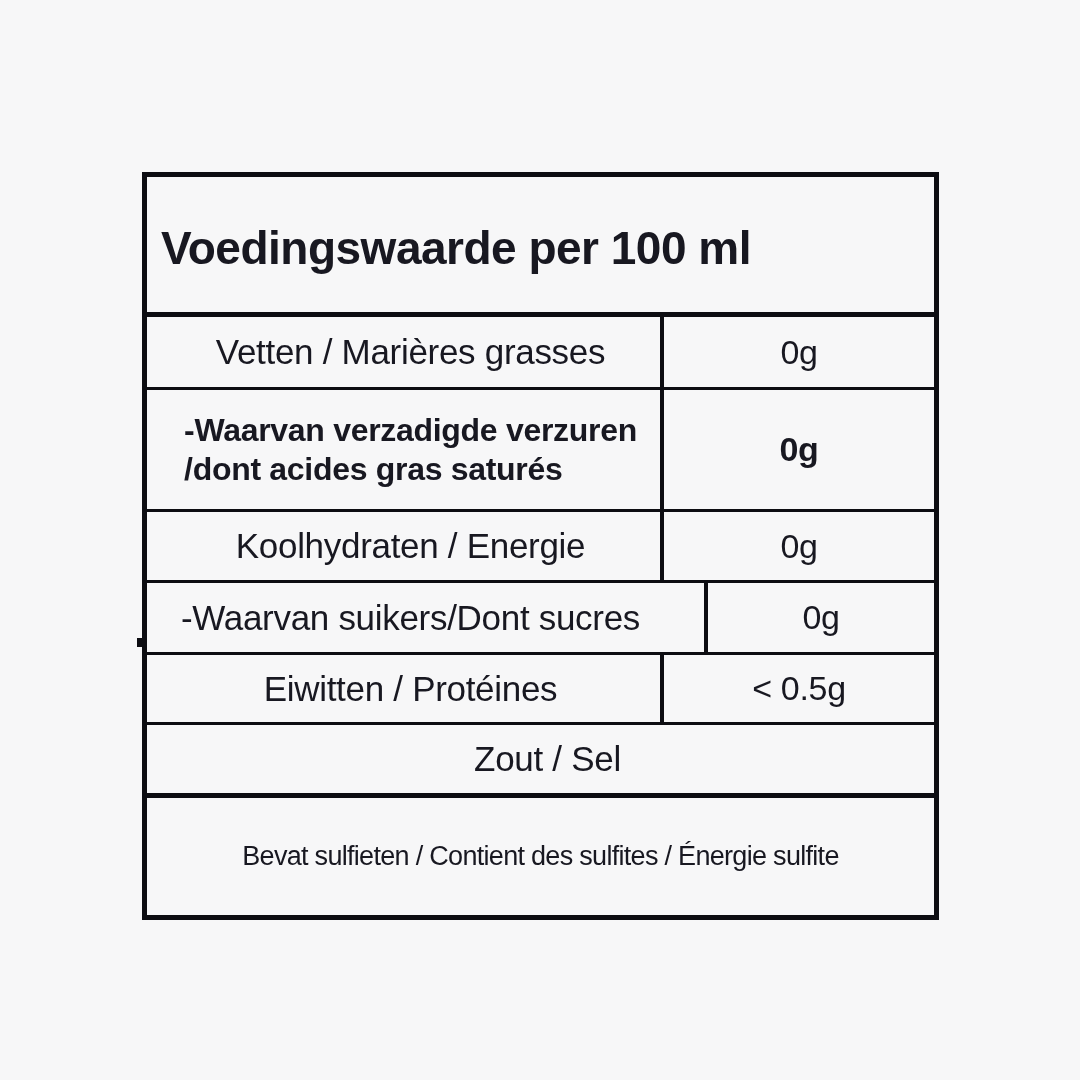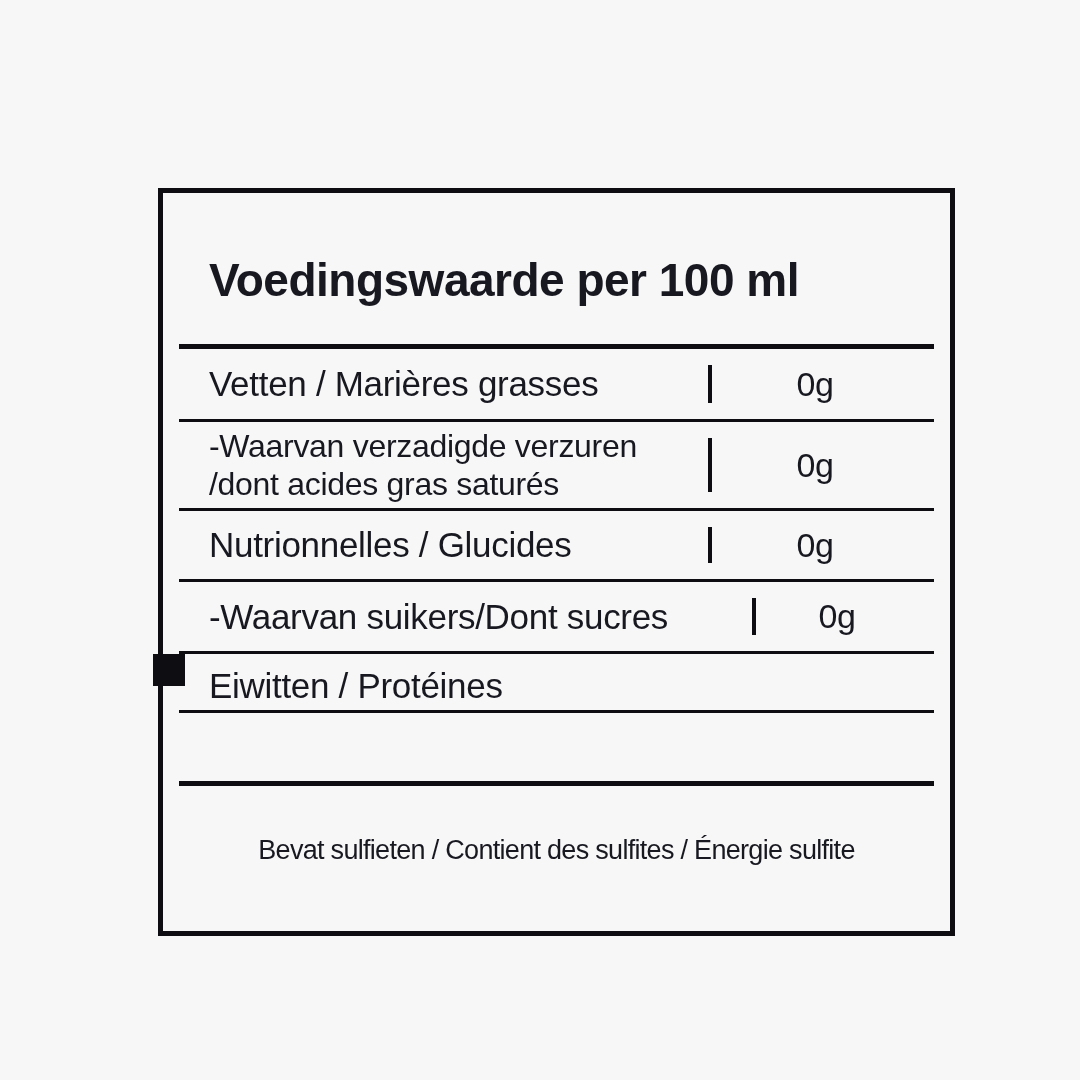--- a/index.html
+++ b/index.html
@@ -1,20 +1,20 @@
 <!DOCTYPE html>
 <html style="--bg: #f7f7f8; --border: #0d0d12; --text: #181821;"><head>
 <meta charset="utf-8">
 <style>
   :root{
     --bg:#f7f7f8;
     --border:#0d0d12;
     --text:#181821;
   }
-  *{margin:0;padding:16px;box-sizing:border-box;}
+  *{margin:0;padding:0;box-sizing:border-box;justify-content:center;}
   html,body{width:1080px;height:1080px;}
   body{
     background:var(--bg);
     font-family:"Liberation Sans", sans-serif;
     color:var(--text);
     position:relative;
     overflow:hidden;
   }
   .nutrition-table{
     position:absolute;
@@ -39,24 +39,24 @@
     letter-spacing:-0.5px;
     white-space:nowrap;
   }
   .row{
     display:flex;
     align-items:stretch;
     border-bottom:3px solid var(--border);
   }
   .row.r1{height:69px;}
   .row.r2{height:73px;}
-  .row.r3{height:89px;}
+  .row.r3{height:122px;font-weight:bold;}
   .row.r4{height:71px;}
   .row.r5{height:72px;gap:44px;}
-  .row.r6{height:59px;}
+  .row.r6{height:70px;}
   .row.r7{height:73px;border-bottom-width:5px;}
   .cell-name{
     width:513px;
     flex:0 0 513px;
     display:flex;
     align-items:center;
     padding-left:14px;
     font-size:35px;
     letter-spacing:-0.3px;
     white-space:nowrap;
@@ -113,31 +113,33 @@
     <div class="cell-value">0g</div>
   </div>
 
   <div class="row r3">
     <div class="cell-name">-Waarvan verzadigde verzuren
 /dont acides gras saturés</div>
     <div class="cell-value">0g</div>
   </div>
 
   <div class="row r4">
-    <div class="cell-name">Nutrionnelles / Glucides</div>
+    <div class="cell-name">Koolhydraten / Energie</div>
     <div class="cell-value">0g</div>
   </div>
 
   <div class="row r5">
     <div class="cell-name">-Waarvan suikers/Dont sucres</div>
     <div class="cell-value">0g</div>
   </div>
 
   <div class="row r6">
     <div class="cell-name">Eiwitten / Protéines</div>
+    <div class="cell-value">&lt; 0.5g</div>
   </div>
 
   <div class="row r7">
+    <div class="cell-name">Zout / Sel</div>
   </div>
 
   <div class="table-footer">Bevat sulfieten / Contient des sulfites / Énergie sulfite</div>
 
 </div>
 
 </body></html>

